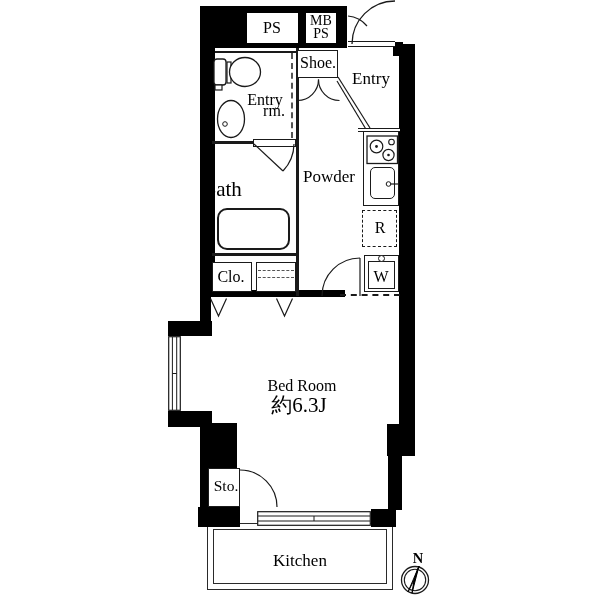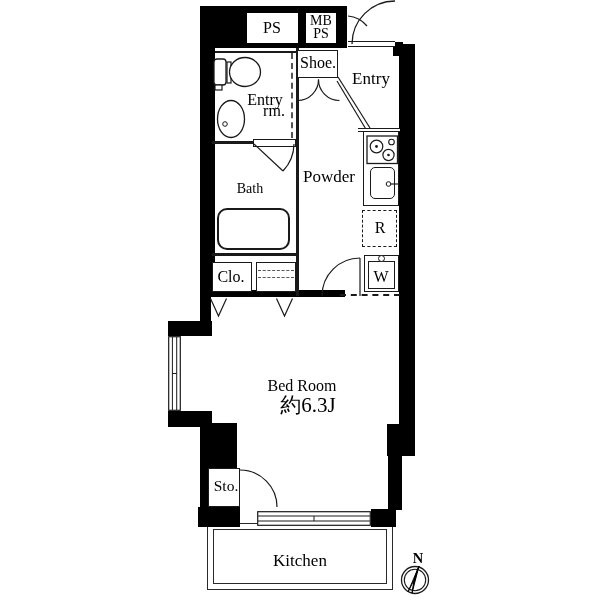--- a/index.html
+++ b/index.html
@@ -143,22 +143,22 @@
   </svg>
 
   <div class="lbl" style="left:272px;top:28px;font-size:16px;">PS</div>
   <div class="lbl" style="left:321px;top:21px;font-size:14px;">MB</div>
   <div class="lbl" style="left:321px;top:34px;font-size:14px;">PS</div>
   <div class="lbl" style="left:318px;top:63px;font-size:16px;">Shoe.</div>
   <div class="lbl" style="left:371px;top:78px;font-size:17px;text-align:right;">Entry</div>
   <div class="lbl" style="left:265px;top:100px;font-size:16px;">Entry</div>
   <div class="lbl" style="left:274px;top:111px;font-size:16px;">rm.</div>
   <div class="lbl" style="left:329px;top:176px;font-size:17px;">Powder</div>
-  <div class="lbl" style="left:250px;top:189px;font-size:14px;">Bath</div>
+  <div class="lbl" style="left:222px;top:189px;font-size:21px;">Bath</div>
   <div class="lbl" style="left:380px;top:228px;font-size:16px;">R</div>
   <div class="lbl" style="left:381px;top:277px;font-size:16px;">W</div>
   <div class="lbl" style="left:231px;top:277px;font-size:16px;">Clo.</div>
   <div class="lbl" style="left:302px;top:386px;font-size:16px;">Bed Room</div>
-  <div class="lbl" style="left:308px;top:405px;font-size:21px;">約6.3J</div>
+  <div class="lbl" style="left:299px;top:405px;font-size:21px;">約6.3J</div>
   <div class="lbl" style="left:226px;top:486px;font-size:15.5px;">Sto.</div>
   <div class="lbl" style="left:300px;top:560px;font-size:17px;">Kitchen</div>
 
 </div>
 
 </body></html>

